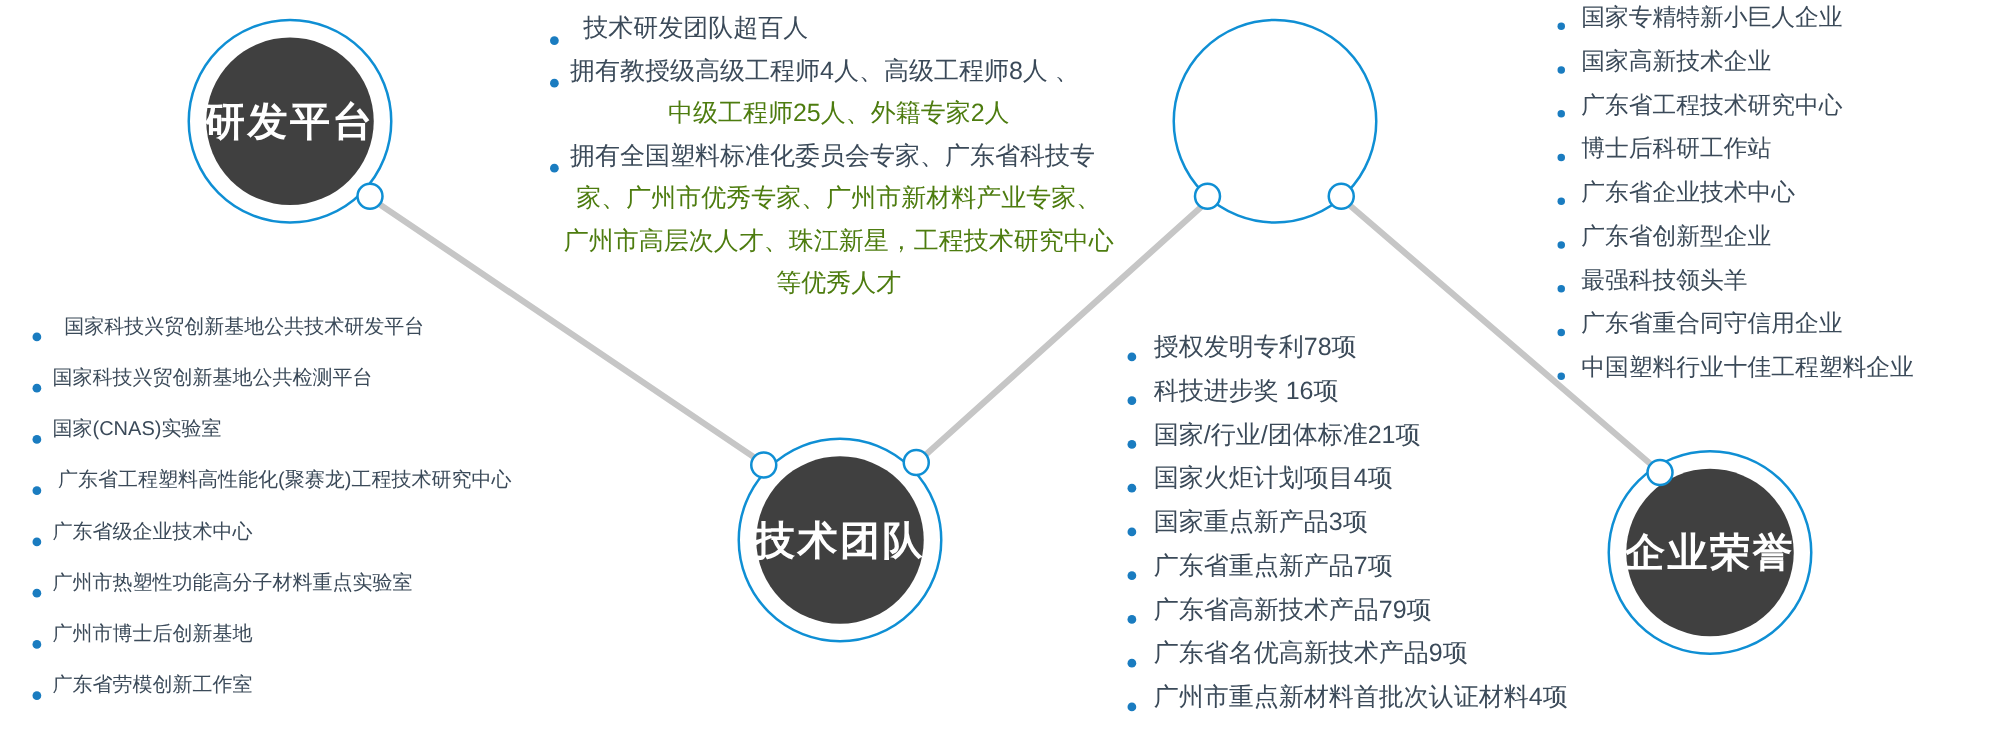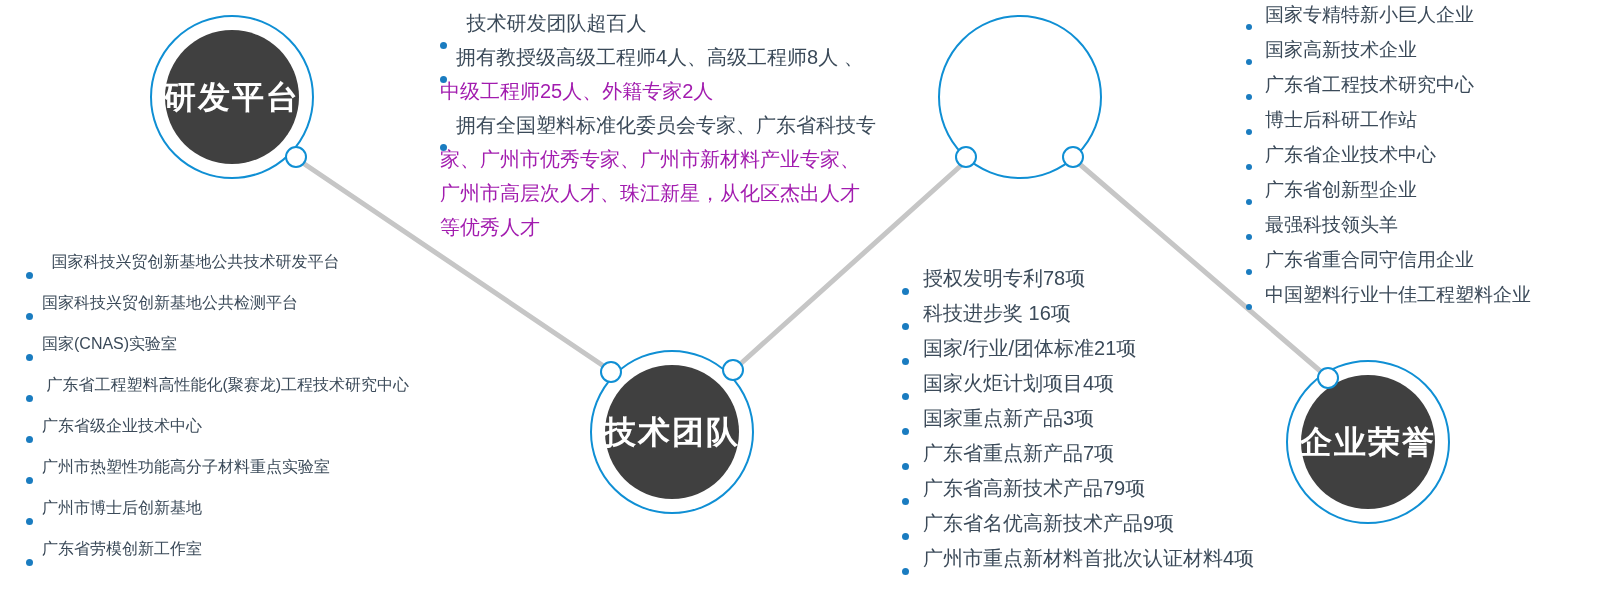--- a/index.html
+++ b/index.html
@@ -61,41 +61,42 @@
     box-sizing: border-box;
   }
 
   
   .textblock {
     position: absolute;
     color: #3b4a59;
   }
   .bullet-line {
     display: flex;
-    align-items: flex-end;
+    align-items: center;
     color: #3b4a59;
   }
   .dot {
     flex: 0 0 auto;
     width: 7px;
     height: 7px;
     border-radius: 50%;
     background: #1a7cc0;
     margin-right: 9px;
     position: relative;
     top: 9px;
   }
   .dot.indent { margin-right: 14px; }
   .btxt {
     flex: 1 1 auto;
     white-space: pre-wrap;
   }
   .cont-line {
-    color: #a21caf;
+    color: #4d7c0f;
     white-space: pre-wrap;
+    text-align: center;
   }
 
   
   #block-rd-team {
     left: 440px;
     top: 6px;
     width: 462px;
     font-size: 20px;
     line-height: 34px;
   }
@@ -174,21 +175,21 @@
     <div class="bullet-line">
       <span class="dot"></span>
       <span class="btxt">拥有教授级高级工程师4人、高级工程师8人 、</span>
     </div>
     <div class="cont-line">中级工程师25人、外籍专家2人</div>
     <div class="bullet-line">
       <span class="dot"></span>
       <span class="btxt">拥有全国塑料标准化委员会专家、广东省科技专</span>
     </div>
     <div class="cont-line">家、广州市优秀专家、广州市新材料产业专家、</div>
-    <div class="cont-line">广州市高层次人才、珠江新星，从化区杰出人才</div>
+    <div class="cont-line">广州市高层次人才、珠江新星，工程技术研究中心</div>
     <div class="cont-line">等优秀人才</div>
   </div>
 
   <div class="textblock" id="block-platform">
     <div class="bullet-line">
       <span class="dot indent"></span>
       <span class="btxt"> 国家科技兴贸创新基地公共技术研发平台</span>
     </div>
     <div class="bullet-line">
       <span class="dot"></span>

